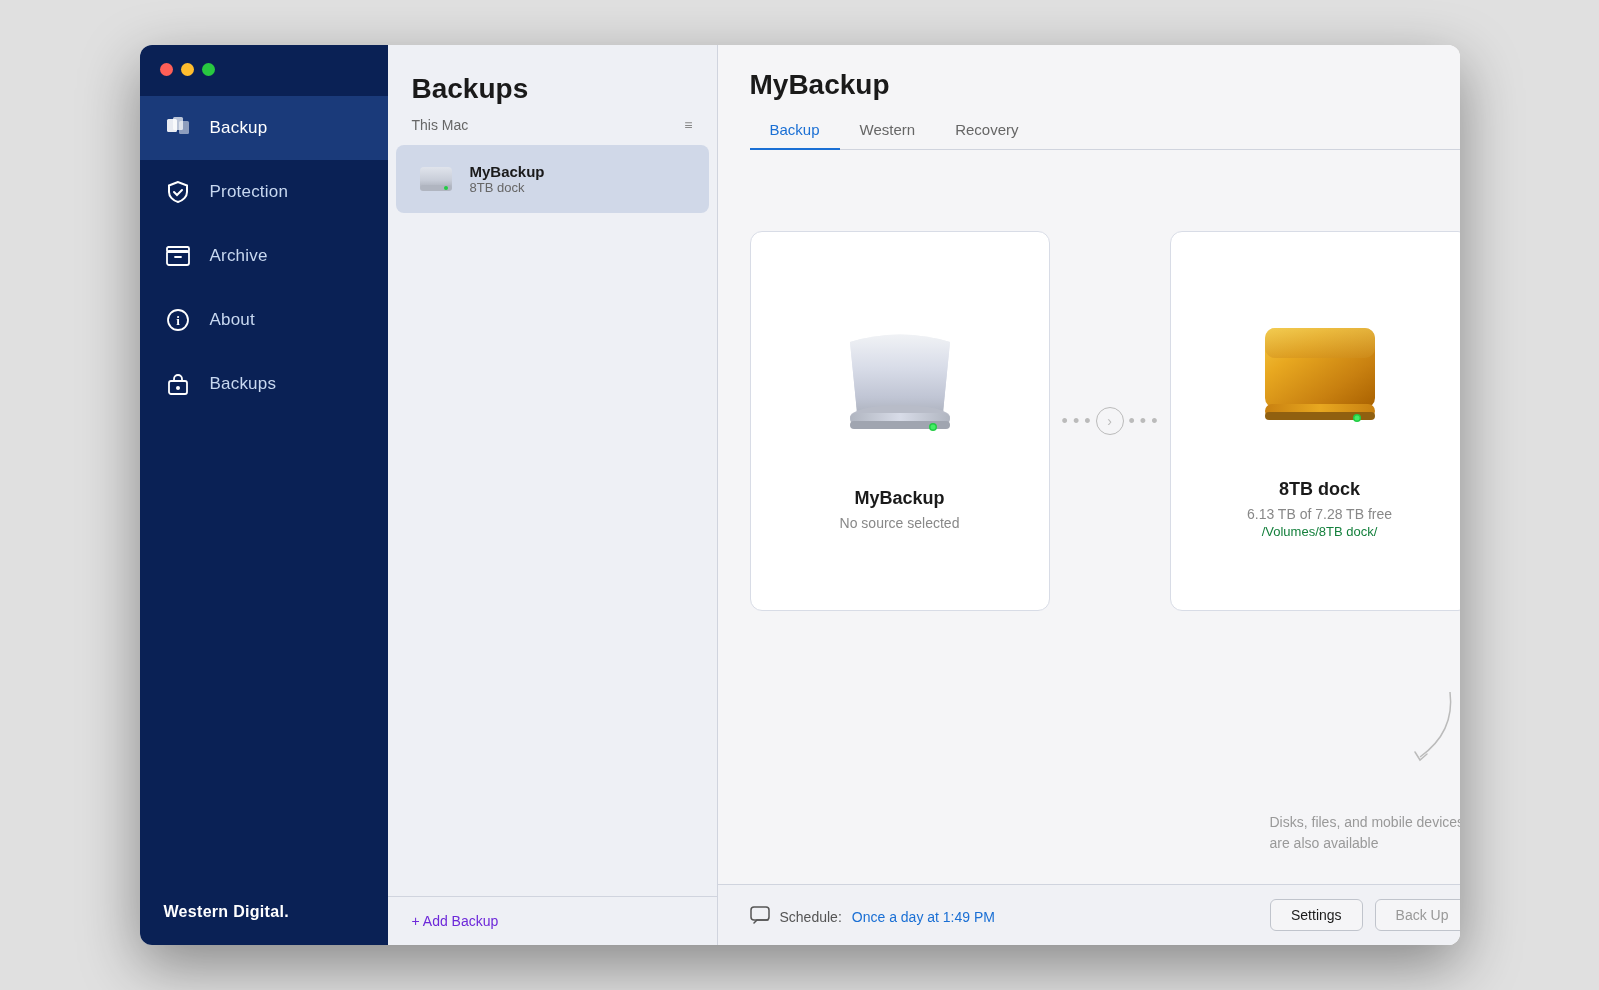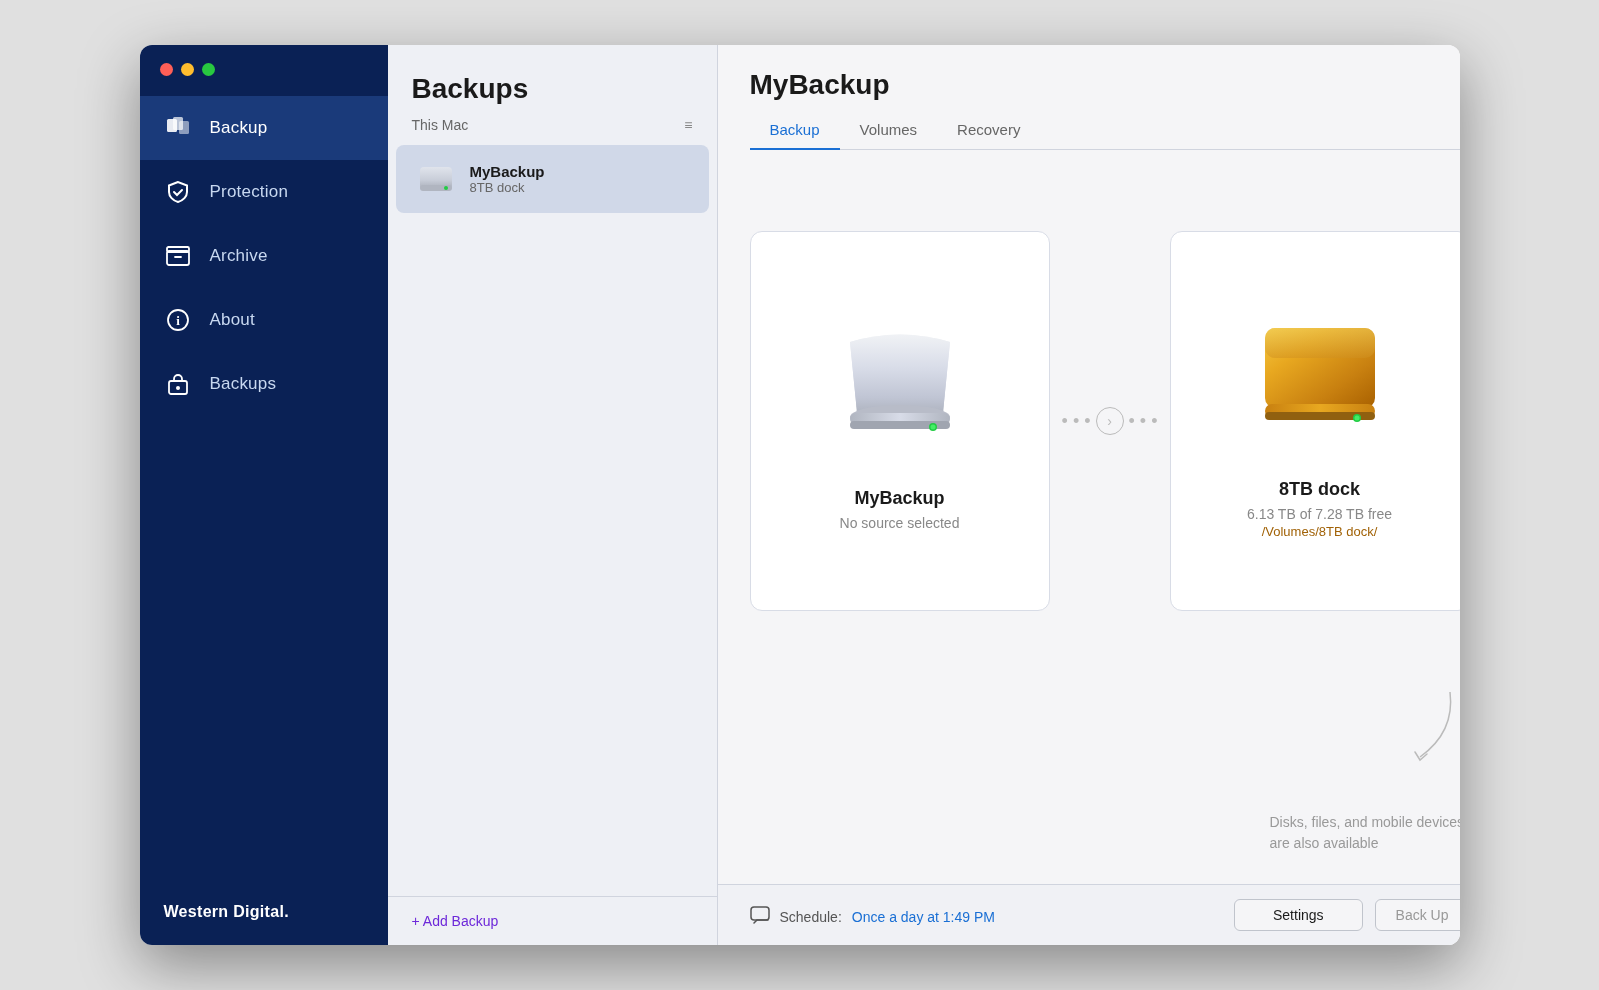--- a/index.html
+++ b/index.html
@@ -239,21 +239,21 @@
       margin-bottom: 6px;
       text-align: center;
     }
     .card-sub {
       font-size: 14px;
       color: #888;
       text-align: center;
     }
     .card-sub2 {
       font-size: 13px;
-      color: #a16207;
+      color: #15803d;
       text-align: center;
       margin-top: 2px;
     }
     .arrow-connector {
       display: flex;
       flex-direction: column;
       align-items: center;
       width: 120px;
       flex-shrink: 0;
       position: relative;
@@ -294,21 +294,21 @@
     .schedule-link {
       color: #1a6fd4;
       font-size: 14px;
       font-weight: 500;
     }
     .footer-buttons {
       display: flex;
       gap: 12px;
     }
     .btn-settings {
-      padding: 7px 38px;
+      padding: 7px 20px;
       border: 1px solid #c0c4cc;
       border-radius: 6px;
       background: #f5f5f7;
       font-size: 14px;
       cursor: pointer;
       color: #1a1a1a;
     }
     .btn-backup {
       padding: 7px 20px;
       border: 1px solid #c0c4cc;
@@ -425,21 +425,21 @@
     <div class="middle-footer">
       <button class="add-backup-btn">+ Add Backup</button>
     </div>
   </div>
 
   <div class="main-panel">
     <div class="main-header">
       <div class="main-title">MyBackup</div>
       <div class="tab-bar">
         <div class="tab active">Backup</div>
-        <div class="tab">Volumes</div>
+        <div class="tab">Western</div>
         <div class="tab">Recovery</div>
       </div>
     </div>
 
     <div class="main-content">
       <div class="backup-cards">
 
         <div class="backup-card">
           <div class="card-icon-area">
 

